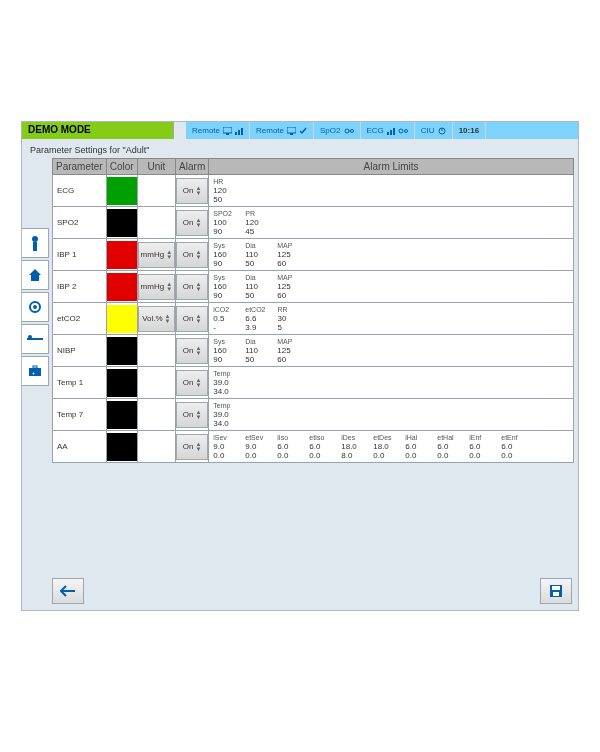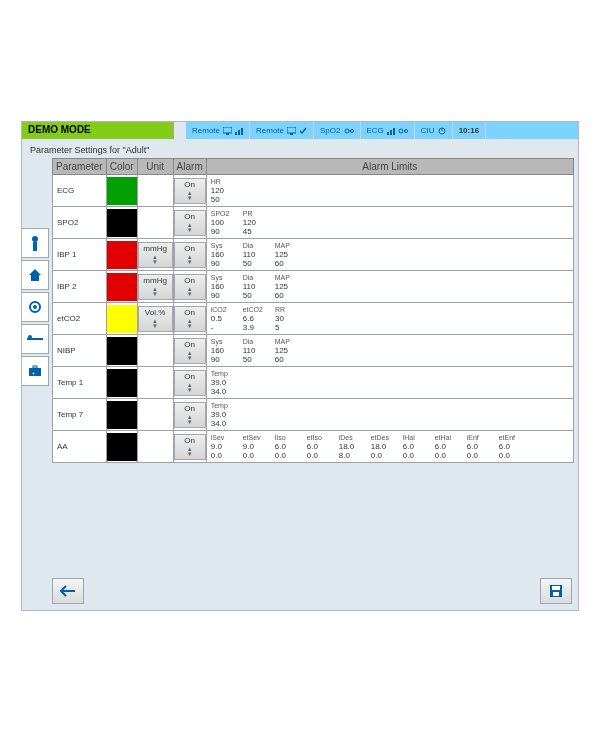--- a/index.html
+++ b/index.html
@@ -14,21 +14,21 @@
   .subtitle { font-size: 9px; padding: 6px 8px; color: #333; }
   .main { display: flex; position: absolute; left: 0; top: 36px; right: 0; bottom: 0; }
   .side { width: 28px; display: flex; flex-direction: column; justify-content: flex-start; padding-top: 70px; gap: 2px; }
   .side-btn { width: 27px; height: 30px; background: #fff; border: 1px solid #9aa8b5; border-left: none; display: flex; align-items: center; justify-content: center; color: #0060b0; }
   .content { flex: 1; padding: 0 4px 0 2px; }
   table { border-collapse: collapse; width: 100%; background: #fff; }
   th { background: #b8b8b8; color: #444; font-weight: normal; padding: 2px 3px; border: 1px solid #888; font-size: 10px; }
   td { border: 1px solid #9aa2aa; padding: 0; vertical-align: middle; font-size: 8px; color: #333; }
   td.param { padding: 2px 4px; }
   .swatch { width: 100%; height: 28px; }
-  .sel { background: linear-gradient(#eee,#d5d5d5); height: 26px; display: flex; align-items: center; justify-content: center; gap: 2px; padding: 0 2px; border: 1px solid #a0a8b0; flex-direction: column; }
+  .sel { background: linear-gradient(#eee,#d5d5d5); height: 26px; display: flex; align-items: center; justify-content: center; gap: 2px; padding: 0 2px; border: 1px solid #a0a8b0; }
   .updown { display: flex; flex-direction: column; font-size: 6px; line-height: 5px; color: #666; }
   .limits { padding: 2px 4px; line-height: 9px; margin-top: 24px; }
   .limits-grid { display: flex; gap: 12px; }
   .lim-col { min-width: 20px; }
   .lim-h { font-size: 7px; color: #555; }
   .footer { position: absolute; bottom: 6px; left: 30px; right: 6px; display: flex; justify-content: space-between; }
   .foot-btn { width: 32px; height: 26px; background: linear-gradient(#f4f4f4,#dcdcdc); border: 1px solid #9aa8b5; display: flex; align-items: center; justify-content: center; color: #0060b0; }
 </style>
 </head>
 <body>

